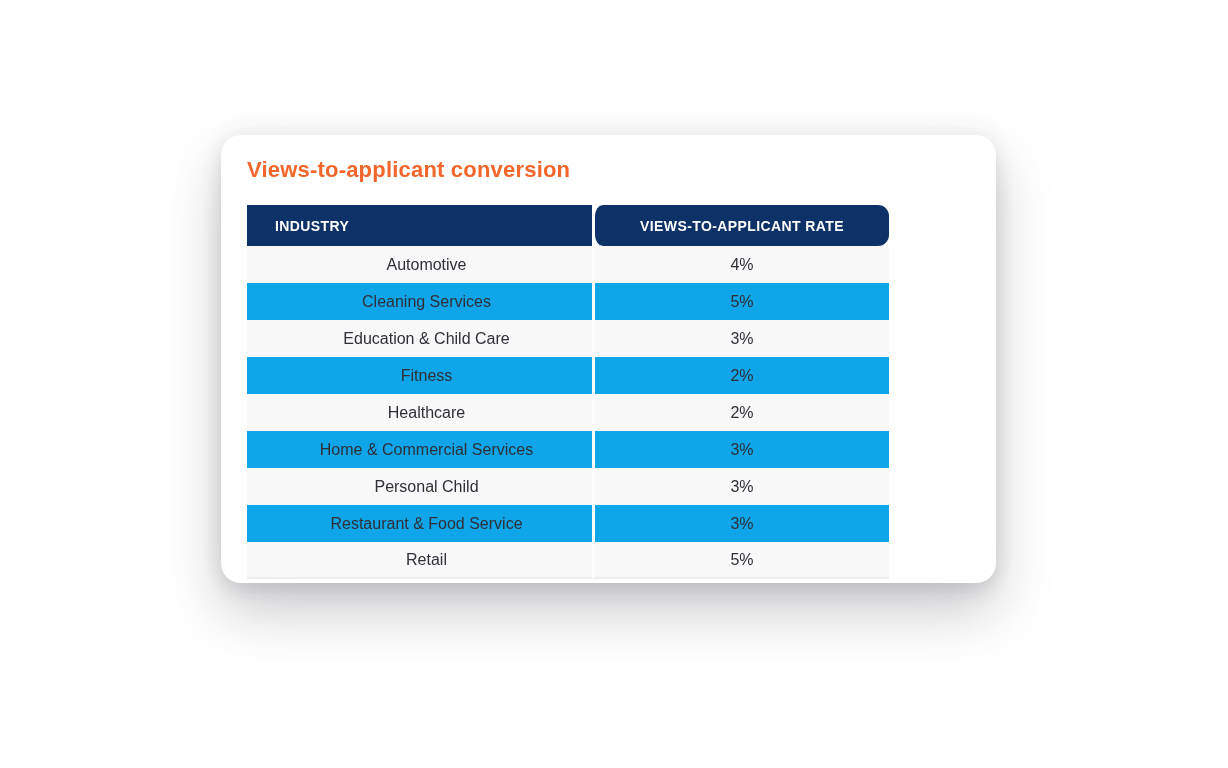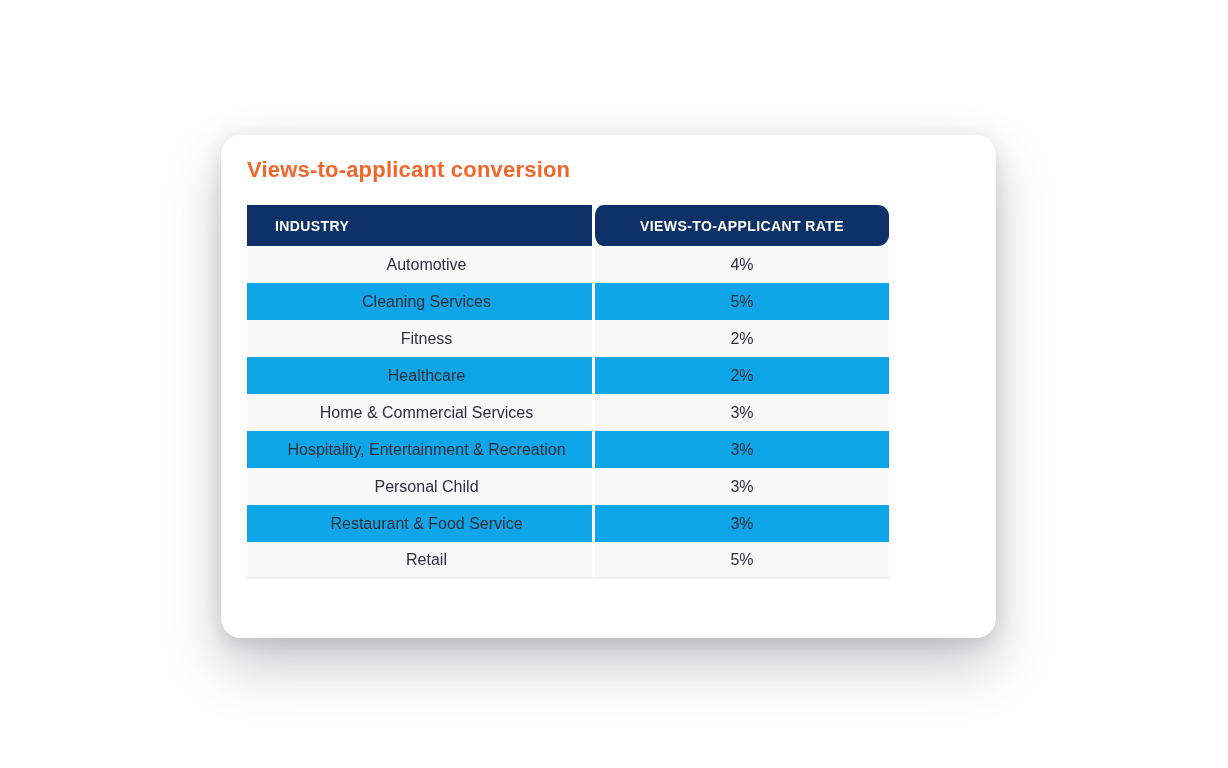--- a/index.html
+++ b/index.html
@@ -20,21 +20,21 @@
   .stage {
     position: relative;
     width: 1228px;
     height: 768px;
   }
   .card {
     position: absolute;
     left: 221px;
     top: 135px;
     width: 775px;
-    height: 503px;
+    height: 448px;
     background: #ffffff;
     border-radius: 20px;
     box-shadow:
       0 8px 18px rgba(70, 70, 80, 0.12),
       0 28px 55px rgba(70, 70, 80, 0.28),
       0 -6px 25px rgba(70, 70, 80, 0.05);
     box-sizing: border-box;
     padding: 22px 0 0 26px;
   }
   .card-title {
@@ -113,33 +113,33 @@
       <tbody>
         <tr>
           <td class="cell-industry">Automotive</td>
           <td class="cell-rate">4%</td>
         </tr>
         <tr>
           <td class="cell-industry">Cleaning Services</td>
           <td class="cell-rate">5%</td>
         </tr>
         <tr>
+          <td class="cell-industry">Education &amp; Child Care</td>
+          <td class="cell-rate">3%</td>
+        </tr>
+        <tr>
           <td class="cell-industry">Fitness</td>
           <td class="cell-rate">2%</td>
         </tr>
         <tr>
           <td class="cell-industry">Healthcare</td>
           <td class="cell-rate">2%</td>
         </tr>
         <tr>
           <td class="cell-industry">Home &amp; Commercial Services</td>
-          <td class="cell-rate">3%</td>
-        </tr>
-        <tr>
-          <td class="cell-industry">Hospitality, Entertainment &amp; Recreation</td>
           <td class="cell-rate">3%</td>
         </tr>
         <tr>
           <td class="cell-industry">Personal Child</td>
           <td class="cell-rate">3%</td>
         </tr>
         <tr>
           <td class="cell-industry">Restaurant &amp; Food Service</td>
           <td class="cell-rate">3%</td>
         </tr>

